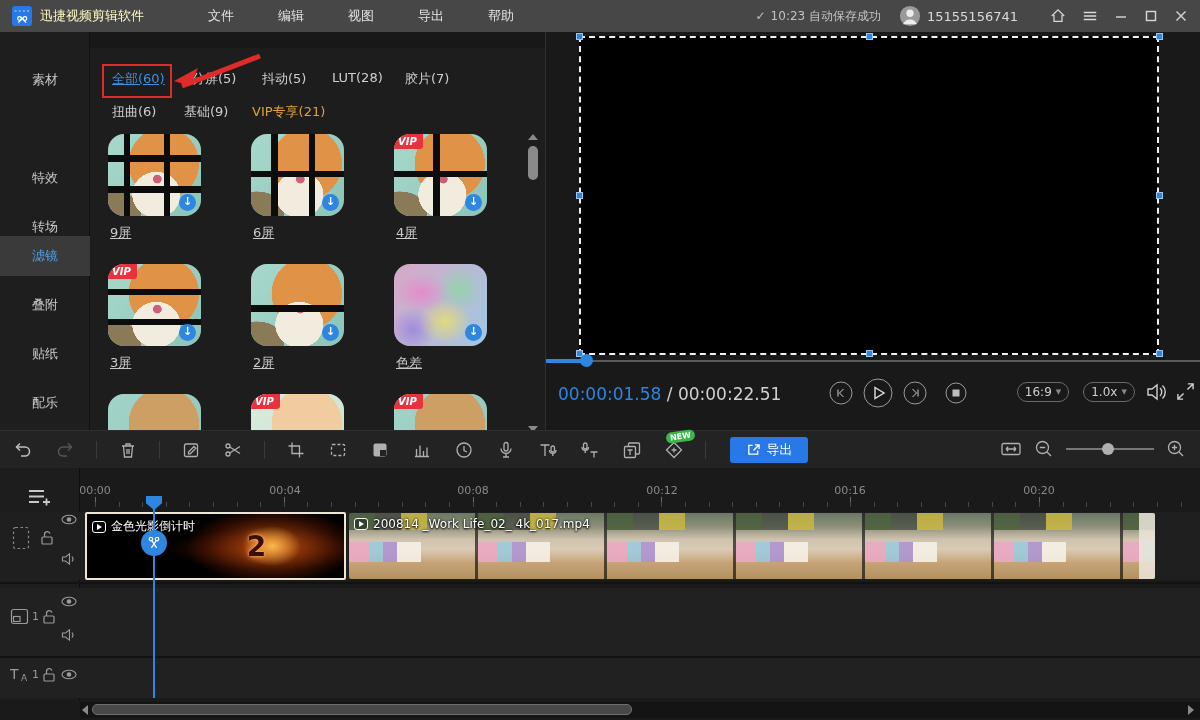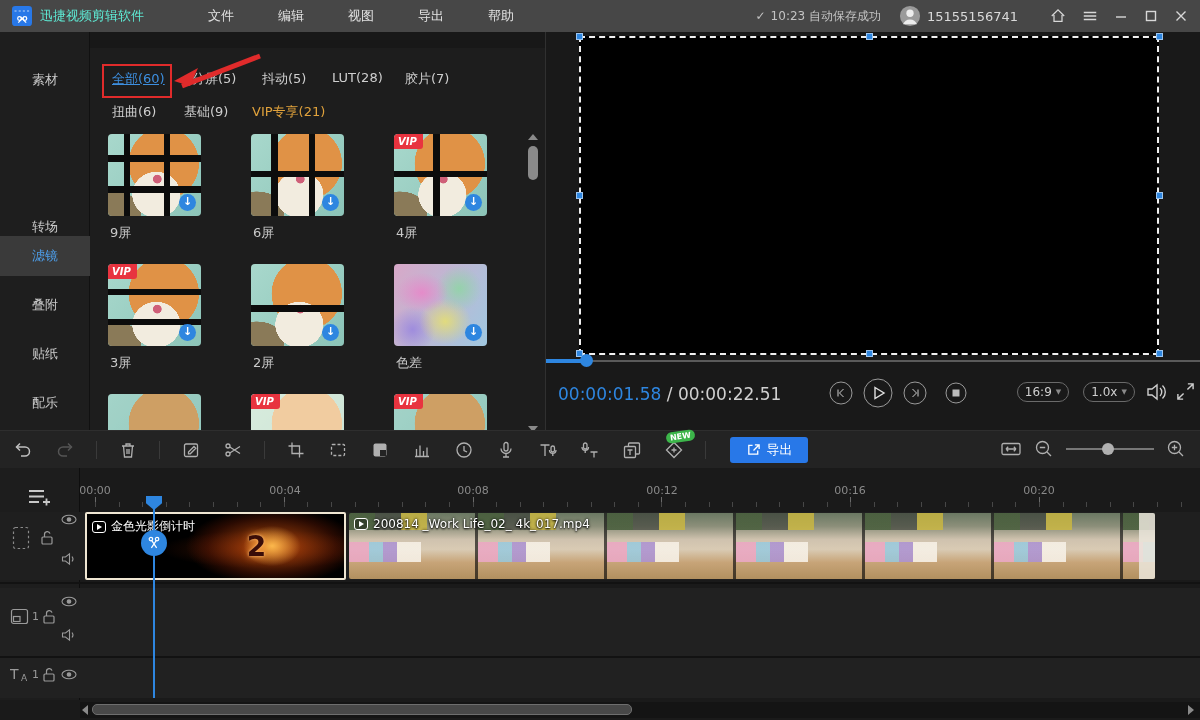--- a/index.html
+++ b/index.html
@@ -4,41 +4,41 @@
 <style>
   * { margin:0; padding:0; box-sizing:border-box; }
   body { background:#000; font-family:"DejaVu Sans","Liberation Sans",sans-serif; }
   .app { position:relative; width:1200px; height:720px; background:#181818; overflow:hidden; color:#ccc; }
   .abs { position:absolute; }
   svg { display:block; }
 
   
   .titlebar { position:absolute; left:0; top:0; width:1200px; height:32px; background:#474747;
               display:flex; align-items:center; padding:0 12px; }
-  .tb-title { color:#5eead4; font-size:13px; margin-left:8px; }
+  .tb-title { color:#fef9c3; font-size:13px; margin-left:8px; }
   .tb-menus { display:flex; margin-left:42px; }
   .tb-menu { color:#e2e2e2; font-size:13px; padding:0 22px; cursor:default; }
   .tb-right { margin-left:auto; display:flex; align-items:center; gap:10px; }
   .tb-status { color:#c3c3c3; font-size:12px; display:flex; align-items:center; gap:5px; }
   .tb-user { color:#dadada; font-size:13px; display:flex; align-items:center; gap:6px; margin-left:8px; }
   .tb-winbtns { display:flex; align-items:center; gap:16px; margin-left:22px; }
 
   
   .sidebar { position:absolute; left:0; top:32px; width:90px; height:398px; background:#1e1e1e; border-right:1px solid #111; }
   .side-item { position:absolute; left:0; width:90px; height:40px; line-height:40px; text-align:center;
                font-size:13px; color:#c9c9c9; cursor:default; }
   .side-item.active { background:#3a3a3a; color:#4d9fec; }
 
   
   .filter-panel { position:absolute; left:90px; top:32px; width:455px; height:398px; background:#1d1d1d; overflow:hidden;margin-top:16px; }
   .ftab { position:absolute; font-size:13px; color:#cfcfcf; }
   .ftab.active { color:#3d8fe0; text-decoration:underline; }
   .ftab.vip { color:#e0a23c; }
   .anno-box { position:absolute; left:12px; top:16px; width:70px; height:34px; border:2px solid #e02b2b; }
-  .thumb { position:absolute; width:93px; height:82px; border-radius:4px; overflow:hidden; background:#333; }
+  .thumb { position:absolute; width:93px; height:82px; border-radius:16px; overflow:hidden; background:#333; }
   .cat-bg { position:absolute; inset:0;
     background:
       radial-gradient(circle at 53% 55%, #cf5f78 0 6%, rgba(0,0,0,0) 7%),
       radial-gradient(ellipse 26% 28% at 52% 74%, #f2ecdf 0 99%, rgba(0,0,0,0) 100%),
       radial-gradient(ellipse 38% 44% at 60% 36%, #e09246 0 99%, rgba(0,0,0,0) 100%),
       radial-gradient(ellipse 30% 24% at 6% 94%, #8a7a58 0 99%, rgba(0,0,0,0) 100%),
       linear-gradient(130deg, #a8d8cc, #8cc4b8); }
   .grid-overlay { position:absolute; inset:0; }
   .g9 { background:
       linear-gradient(90deg, rgba(0,0,0,0) 0 17%, #0c0c0c 17% 24%, rgba(0,0,0,0) 24% 60%, #0c0c0c 60% 67%, rgba(0,0,0,0) 67%),
@@ -59,21 +59,21 @@
       radial-gradient(ellipse 35% 40% at 70% 30%, rgba(140,216,160,.8), rgba(0,0,0,0) 70%),
       radial-gradient(ellipse 40% 40% at 55% 70%, rgba(232,224,110,.85), rgba(0,0,0,0) 70%),
       radial-gradient(ellipse 35% 40% at 20% 80%, rgba(150,130,224,.8), rgba(0,0,0,0) 70%),
       linear-gradient(120deg,#d8a8c8,#a0c8e0); }
   .bright-overlay { position:absolute; inset:0; background:rgba(255,252,235,.55); }
   .blur-overlay { position:absolute; inset:0; background:rgba(150,200,190,.25); }
   .vip-badge { position:absolute; left:0; top:0; background:#e8333f; color:#fff; font-size:10px;
                font-weight:bold; font-style:italic; padding:2px 6px 2px 4px; border-radius:3px 0 3px 0; }
   .dl-badge { position:absolute; right:5px; bottom:5px; width:17px; height:17px; border-radius:50%;
               background:#2e86e0; color:#fff; font-size:11px; line-height:16px; text-align:center; font-weight:bold; }
-  .thumb-label { position:absolute; font-size:13px; color:#c9c9c9; }
+  .thumb-label { position:absolute; font-size:13px; color:#c9c9c9;text-decoration:underline; }
   .fscrollbar { position:absolute; left:437px; top:86px; width:12px; height:300px; }
   .fscroll-thumb { position:absolute; left:1px; top:12px; width:10px; height:34px; background:#8a8a8a; border-radius:5px; }
   .scroll-arrow { width:0; height:0; position:absolute; }
 
   
   .preview { position:absolute; left:545px; top:32px; width:655px; height:398px; background:#191919; border-left:1px solid #303030; }
   .video-canvas { position:absolute; left:33px; top:4px; width:580px; height:319px; background:#000;
                   border:2px dashed #f0f0f0; }
   .handle { position:absolute; width:7px; height:7px; background:#2e86e0; border:1px solid #9cc5f0; }
   .seek-track { position:absolute; left:0; top:328px; width:655px; height:2px; background:#5a5a5a; }
@@ -207,20 +207,21 @@
             <svg width="14" height="14" viewBox="0 0 14 14" stroke="#d8d8d8" stroke-width="1.4">
               <path d="M2.5 2.5 l9 9 M11.5 2.5 l-9 9"></path>
             </svg>
           </span>
       </div>
     </div>
   </div>
 
   <div class="sidebar">
     <div class="side-item" style="top:28px">素材</div>
+    <div class="side-item" style="top:126px">特效</div>
     <div class="side-item" style="top:175px">转场</div>
     <div class="side-item active" style="top:204px; height:40px; top:204px;">滤镜</div>
     <div class="side-item" style="top:253px">叠附</div>
     <div class="side-item" style="top:302px">贴纸</div>
     <div class="side-item" style="top:351px">配乐</div>
   </div>
 
   <div class="filter-panel">
     <span class="ftab active" style="left:22px; top:22px">全部(60)</span>
     <span class="ftab" style="left:102px; top:22px">分屏(5)</span>

